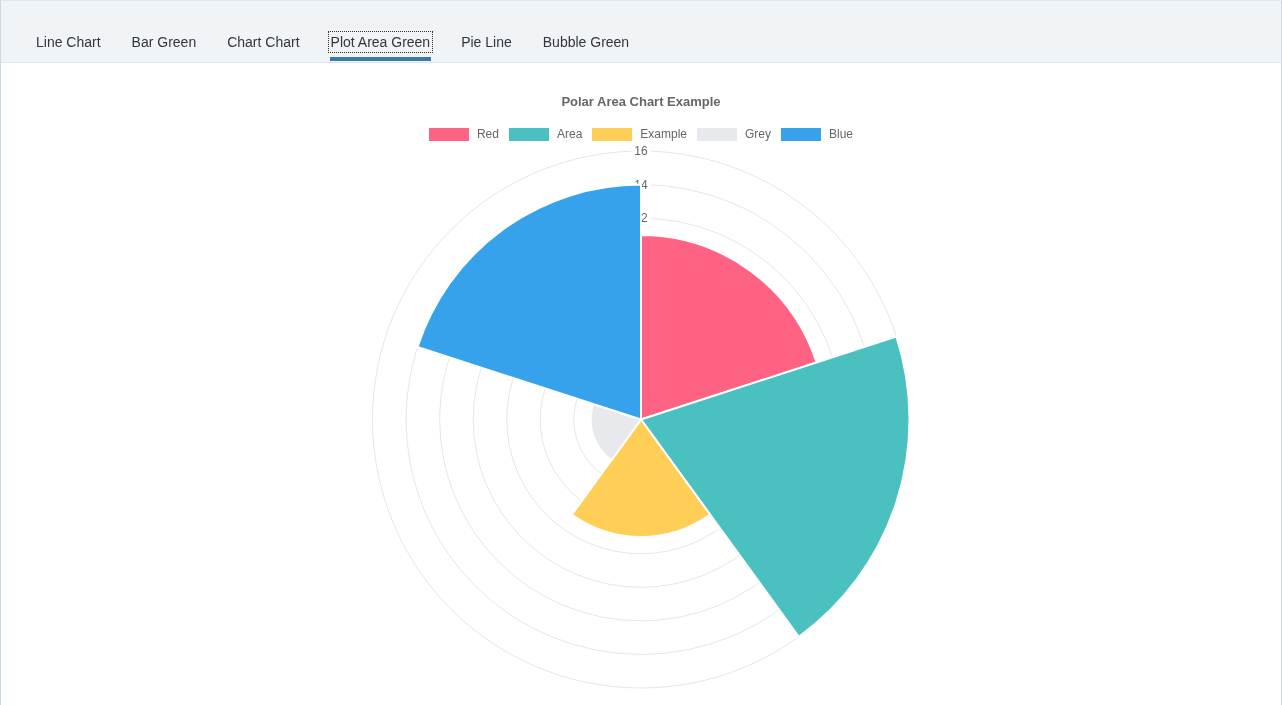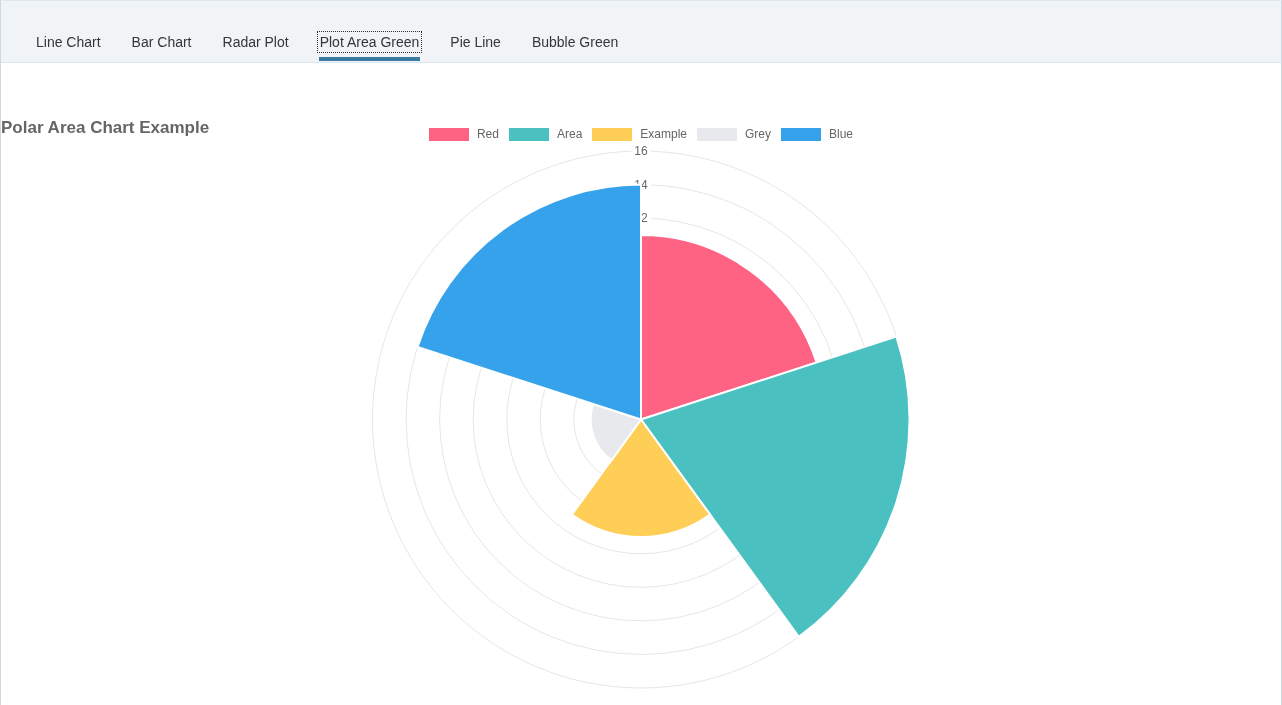--- a/index.html
+++ b/index.html
@@ -53,24 +53,24 @@
   .content {
     position: relative;
     height: 642px;
     background: #ffffff;
   }
   .chart-title {
     position: absolute;
     top: 31px;
     left: 0;
     right: 0;
-    font-size: 17px;
+    text-align: center;
+    font-size: 13px;
     font-weight: bold;
     color: #666666;
-    margin-top: 24px;
   }
   .legend {
     position: absolute;
     top: 64px;
     left: 0;
     right: 0;
     display: flex;
     justify-content: center;
     align-items: center;
     gap: 10px;
@@ -105,24 +105,24 @@
 </head>
 <body>
 
 <div class="app">
 
   <div class="tabbar" id="tabbar">
       <div class="tab">
         <span class="tab-label">Line Chart</span>
       </div>
       <div class="tab">
-        <span class="tab-label">Bar Chart</span>
+        <span class="tab-label">Bar Green</span>
       </div>
       <div class="tab">
-        <span class="tab-label">Radar Plot</span>
+        <span class="tab-label">Chart Chart</span>
       </div>
       <div class="tab active">
         <span class="tab-label">Plot Area Green</span>
         <span class="tab-underline" style="background: rgb(59, 123, 163);"></span>
       </div>
       <div class="tab">
         <span class="tab-label">Pie Line</span>
       </div>
       <div class="tab">
         <span class="tab-label">Bubble Green</span>

